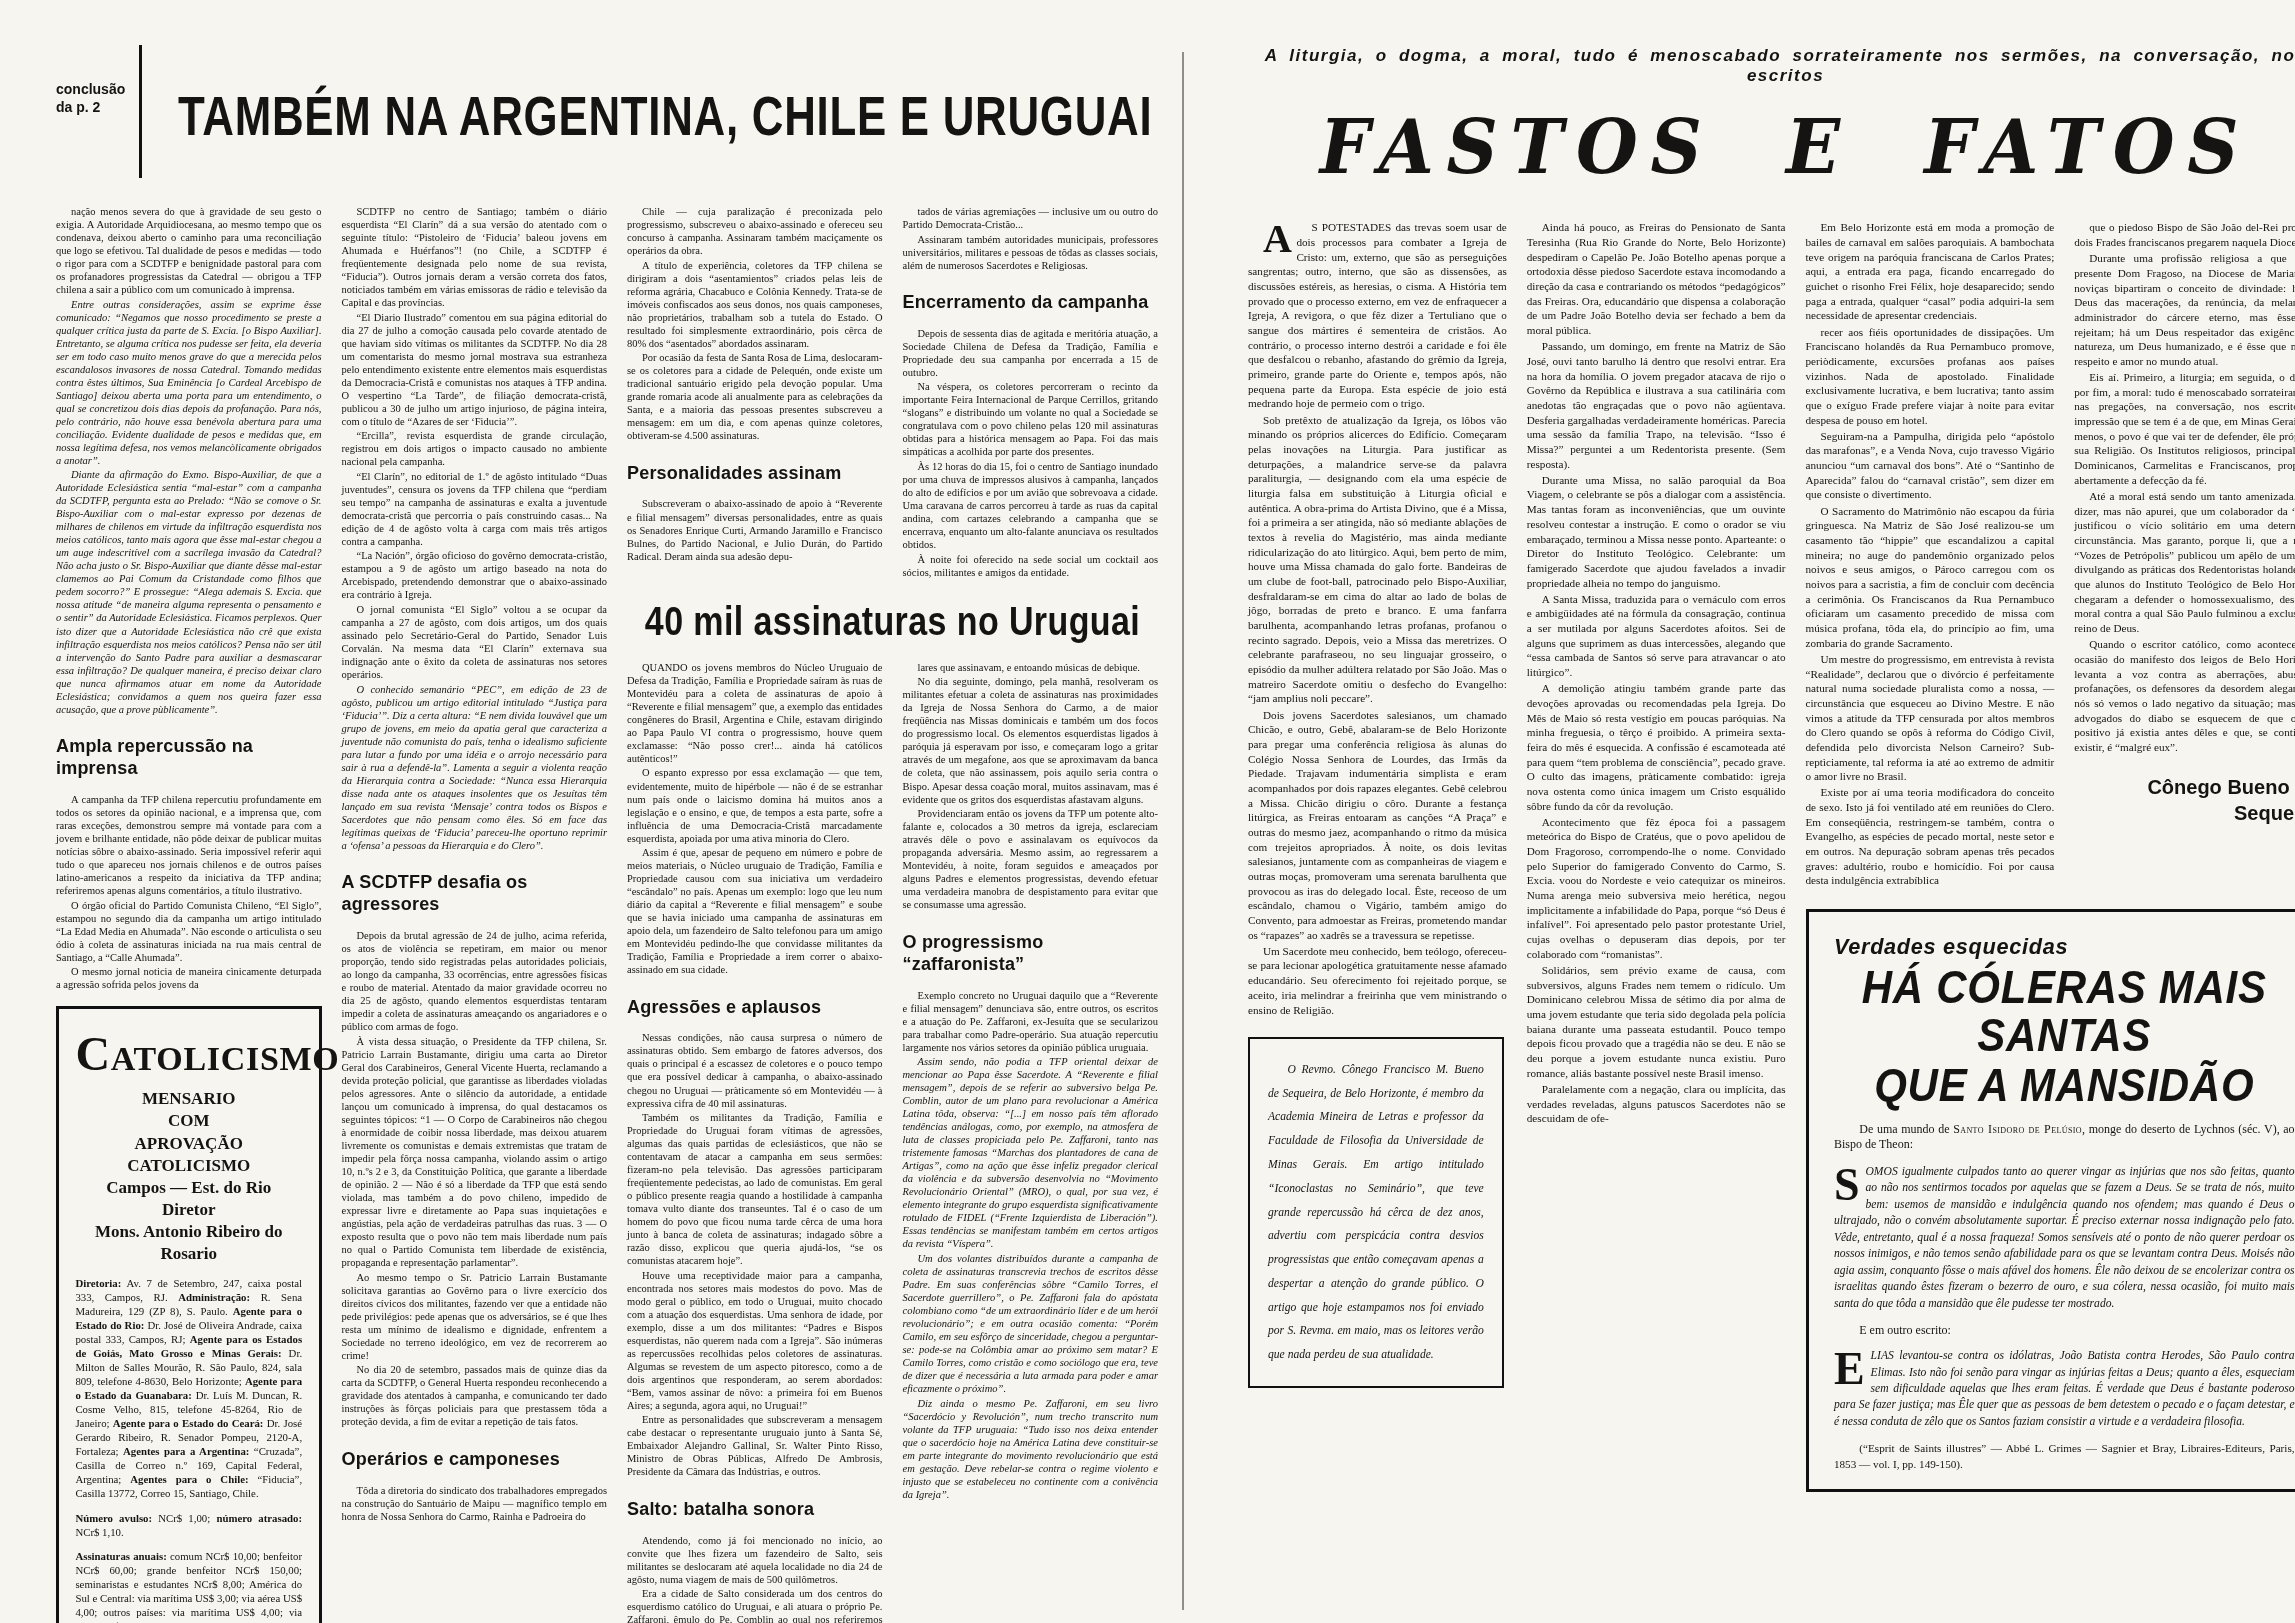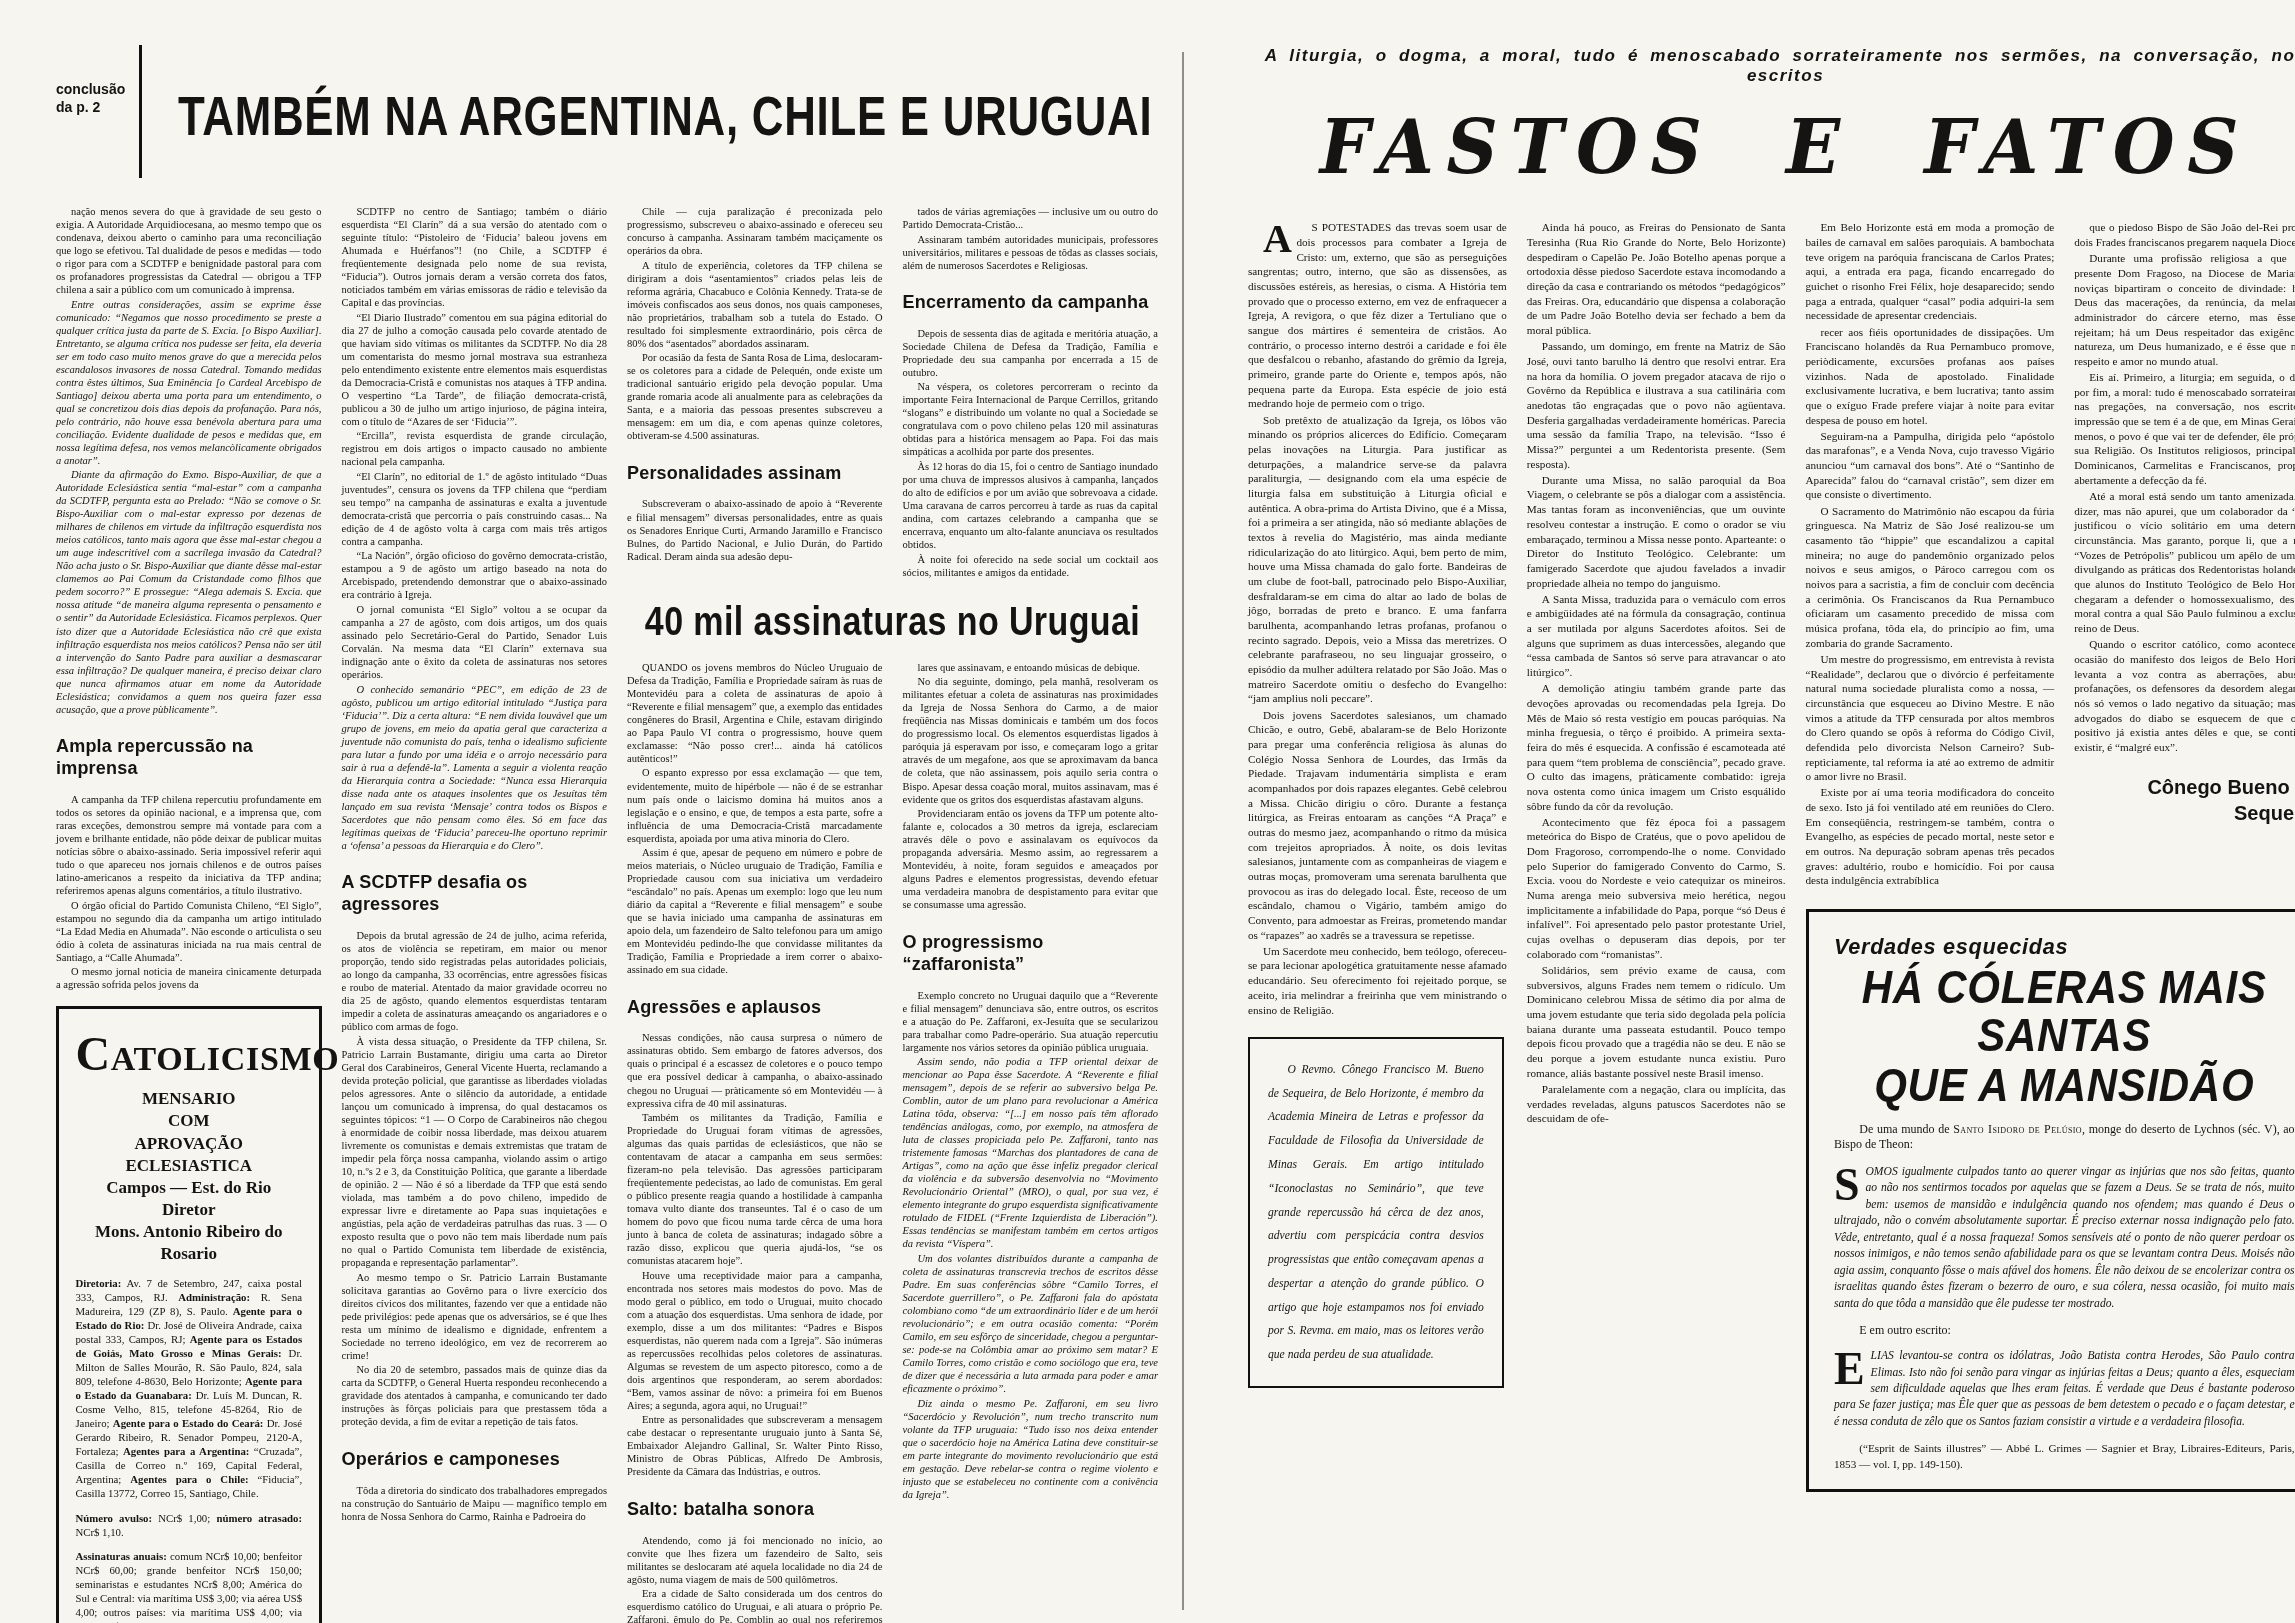--- a/index.html
+++ b/index.html
@@ -86,21 +86,21 @@
             <p class="b-p">A campanha da TFP chilena repercutiu profundamente em todos os setores da opinião nacional, e a imprensa que, com raras exceções, demonstrou sempre má vontade para com a jovem e brilhante entidade, não pôde deixar de publicar muitas notícias sôbre o abaixo-assinado. Seria impossível referir aqui tudo o que apareceu nos jornais chilenos e de outros países latino-americanos a respeito da iniciativa da TFP andina; referiremos apenas alguns comentários, a título ilustrativo.</p>
             <p class="b-p">O órgão oficial do Partido Comunista Chileno, “El Siglo”, estampou no segundo dia da campanha um artigo intitulado “La Edad Media en Ahumada”. Não esconde o articulista o seu ódio à coleta de assinaturas iniciada na rua mais central de Santiago, a “Calle Ahumada”.</p>
             <p class="b-p">O mesmo jornal noticia de maneira cìnicamente deturpada a agressão sofrida pelos jovens da</p>
           </div>
 
         <div class="cat-box">
           <h2 class="cat-title"><span>CATOLICISMO</span></h2>
           <div>
               <p class="b-c">MENSARIO</p>
               <p class="b-c">COM</p>
-              <p class="b-c">APROVAÇÃO ECLESIASTICA</p>
+              <p class="b-c">APROVAÇÃO CATOLICISMO</p>
               <p class="b-c">Campos — Est. do Rio</p>
               <p class="b-c">Diretor</p>
               <p class="b-c">Mons. Antonio Ribeiro do Rosario</p>
             </div>
           <div>
               <p class="b-p"><b>Diretoria:</b> Av. 7 de Setembro, 247, caixa postal 333, Campos, RJ. <b>Administração:</b> R. Sena Madureira, 129 (ZP 8), S. Paulo. <b>Agente para o Estado do Rio:</b> Dr. José de Oliveira Andrade, caixa postal 333, Campos, RJ; <b>Agente para os Estados de Goiás, Mato Grosso e Minas Gerais:</b> Dr. Milton de Salles Mourão, R. São Paulo, 824, sala 809, telefone 4-8630, Belo Horizonte; <b>Agente para o Estado da Guanabara:</b> Dr. Luís M. Duncan, R. Cosme Velho, 815, telefone 45-8264, Rio de Janeiro; <b>Agente para o Estado do Ceará:</b> Dr. José Gerardo Ribeiro, R. Senador Pompeu, 2120-A, Fortaleza; <b>Agentes para a Argentina:</b> “Cruzada”, Casilla de Correo n.º 169, Capital Federal, Argentina; <b>Agentes para o Chile:</b> “Fiducia”, Casilla 13772, Correo 15, Santiago, Chile.</p>
               <p class="b-p"><b>Número avulso:</b> NCr$ 1,00; <b>número atrasado:</b> NCr$ 1,10.</p>
               <p class="b-p"><b>Assinaturas anuais:</b> comum NCr$ 10,00; benfeitor NCr$ 60,00; grande benfeitor NCr$ 150,00; seminaristas e estudantes NCr$ 8,00; América do Sul e Central: via marítima US$ 3,00; via aérea US$ 4,00; outros países: via marítima US$ 4,00; via aérea US$ 6,00.</p>
               <p class="b-p">Para os Estados do AC, AL, AM, GO, MA, MT, PA, PB, PE, PI, RN, SE e Territórios, o jornal é enviado por via aérea pelo preço da assinatura comum.</p>
               <p class="b-p">Os pagamentos, sempre em nome de <b>Editôra Padre Belchior de Pontes S/C</b>, poderão ser enviados à Administração ou aos agentes. Para mudança de enderêço de assinantes, é necessário mencionar também o enderêço antigo.</p>

